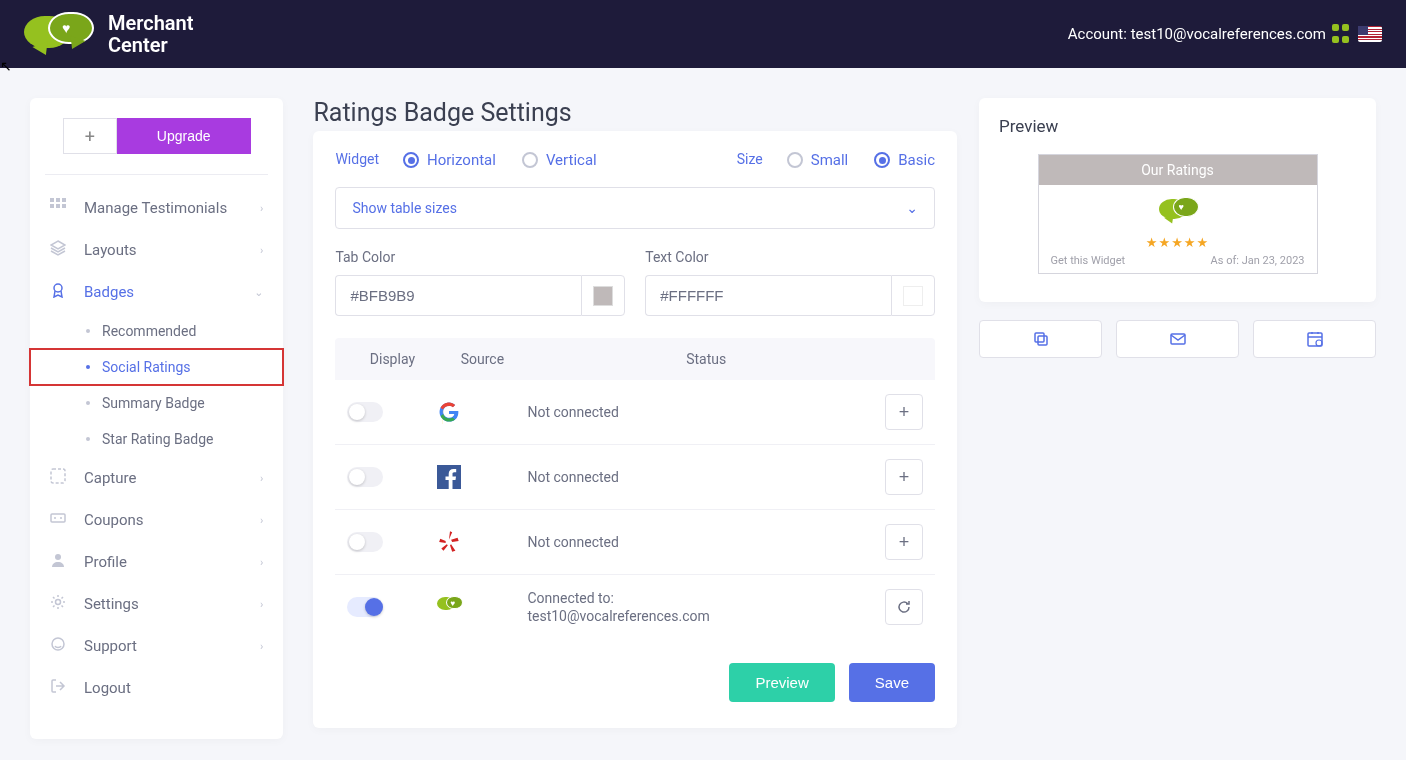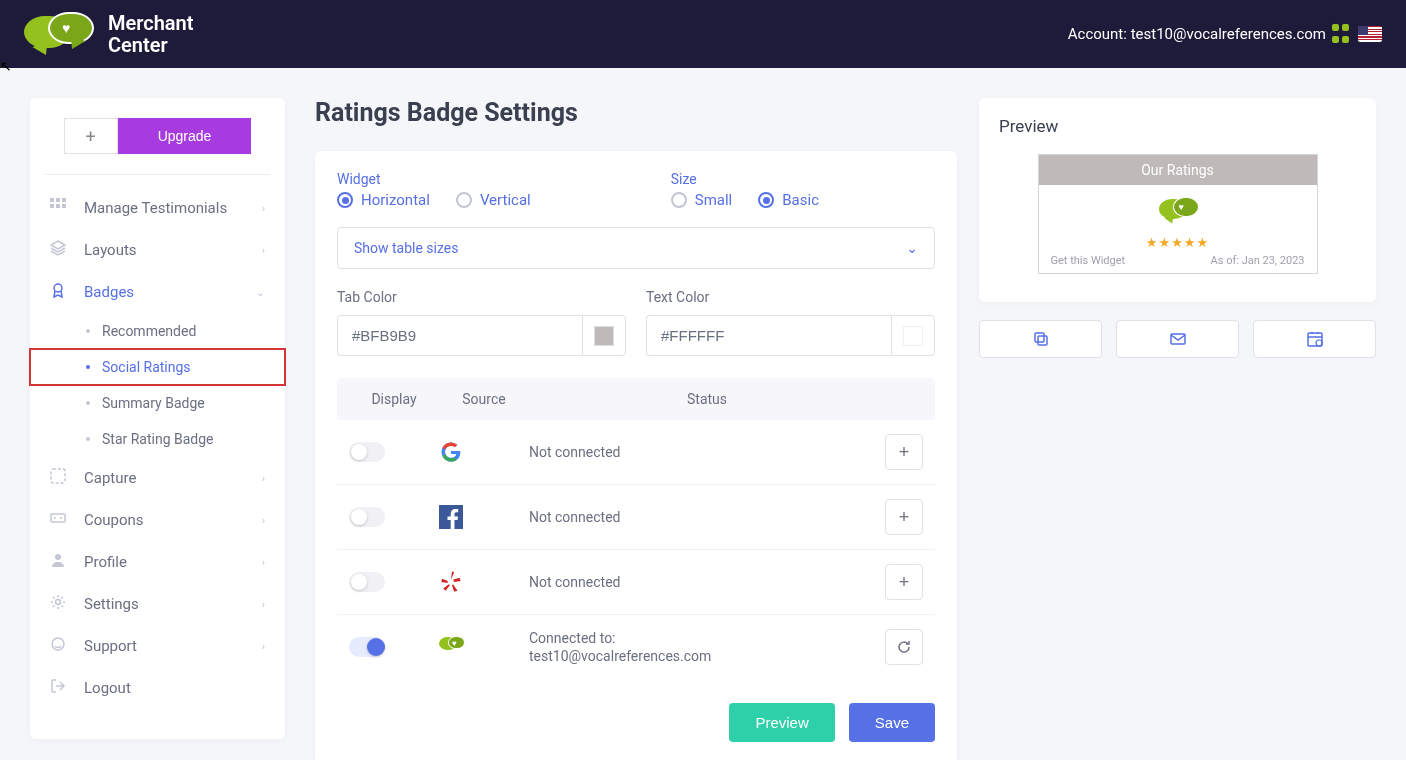--- a/index.html
+++ b/index.html
@@ -44,26 +44,26 @@
   
   .sub-item { display:flex; align-items:center; padding:10px 20px 10px 56px; font-size:14px; color:#6b6f82; cursor:pointer; position:relative; }
   .sub-item .dot { width:4px; height:4px; background:#c3c6d4; border-radius:50%; margin-right:12px; }
   .sub-item.active { color:#5670e6; }
   .sub-item.active .dot { background:#5670e6; }
   .sub-item.highlighted { outline:2px solid #d53535; outline-offset:-1px; }
   
   
   .main { flex:1; padding:30px 30px 0 30px; display:flex; gap:22px; }
   .center-col { flex:1; }
-  h1.page-title { font-size:25px; font-weight:700; color:#3b4051; margin-bottom:24px; }
+  h1.page-title { font-size:25px; font-weight:400; color:#3b4051; margin-bottom:4px; }
   
   .card { background:#fff; border-radius:6px; padding:20px 22px 26px; box-shadow:0 2px 10px rgba(0,0,0,.03); }
   
   .form-row-top { display:flex; gap:50px; margin-bottom:18px; }
-  .form-group { display:flex; flex-direction:column; gap:4px; }
+  .form-group { display:flex; flex-direction:row; gap:24px; }
   .form-label { font-size:14px; color:#5670e6; }
   .radio-row { display:flex; gap:26px; align-items:center; }
   .radio-opt { display:flex; align-items:center; gap:8px; font-size:15px; color:#5670e6; cursor:pointer; }
   .radio { width:16px; height:16px; border:2px solid #c3c6d4; border-radius:50%; display:flex; align-items:center; justify-content:center; }
   .radio.checked { border-color:#5670e6; }
   .radio.checked:after { content:""; width:7px; height:7px; background:#5670e6; border-radius:50%; }
   
   .select-box { border:1px solid #e0e0e8; border-radius:4px; padding:12px 16px; display:flex; justify-content:space-between; align-items:center; font-size:14px; color:#5670e6; cursor:pointer; margin-bottom:20px; }
   
   .color-row { display:flex; gap:20px; margin-bottom:22px; }

